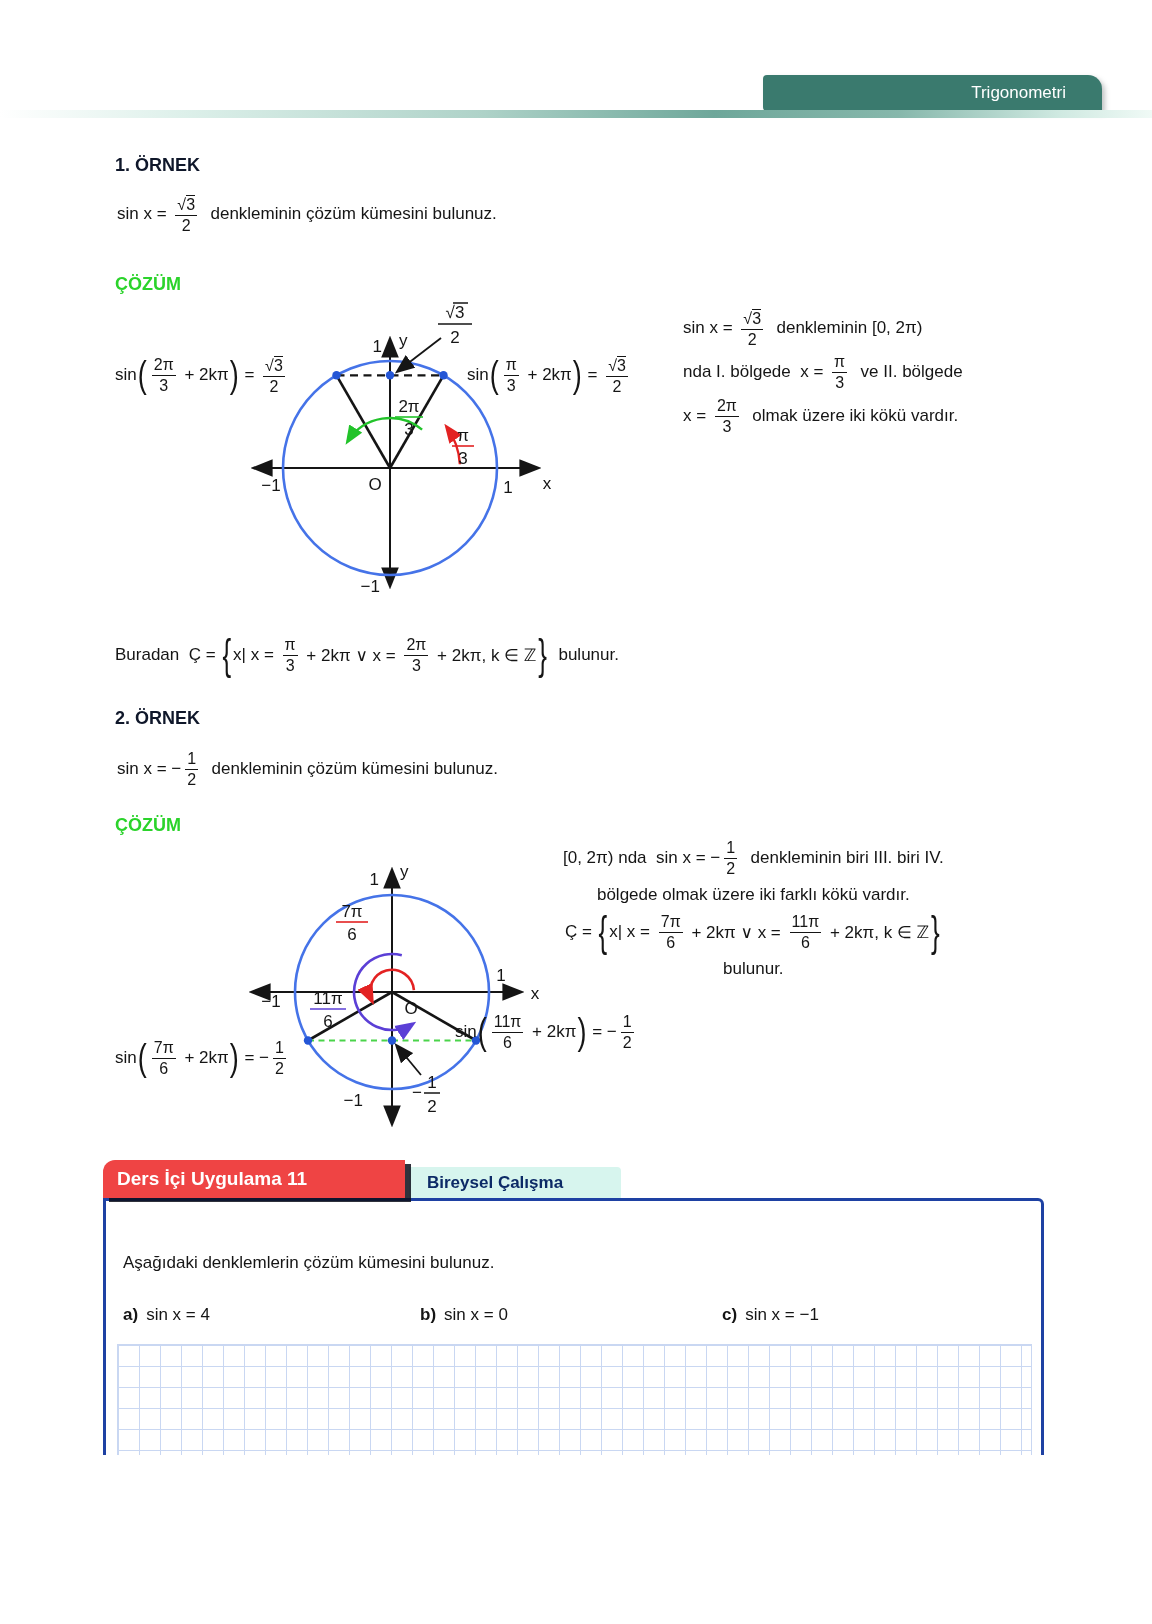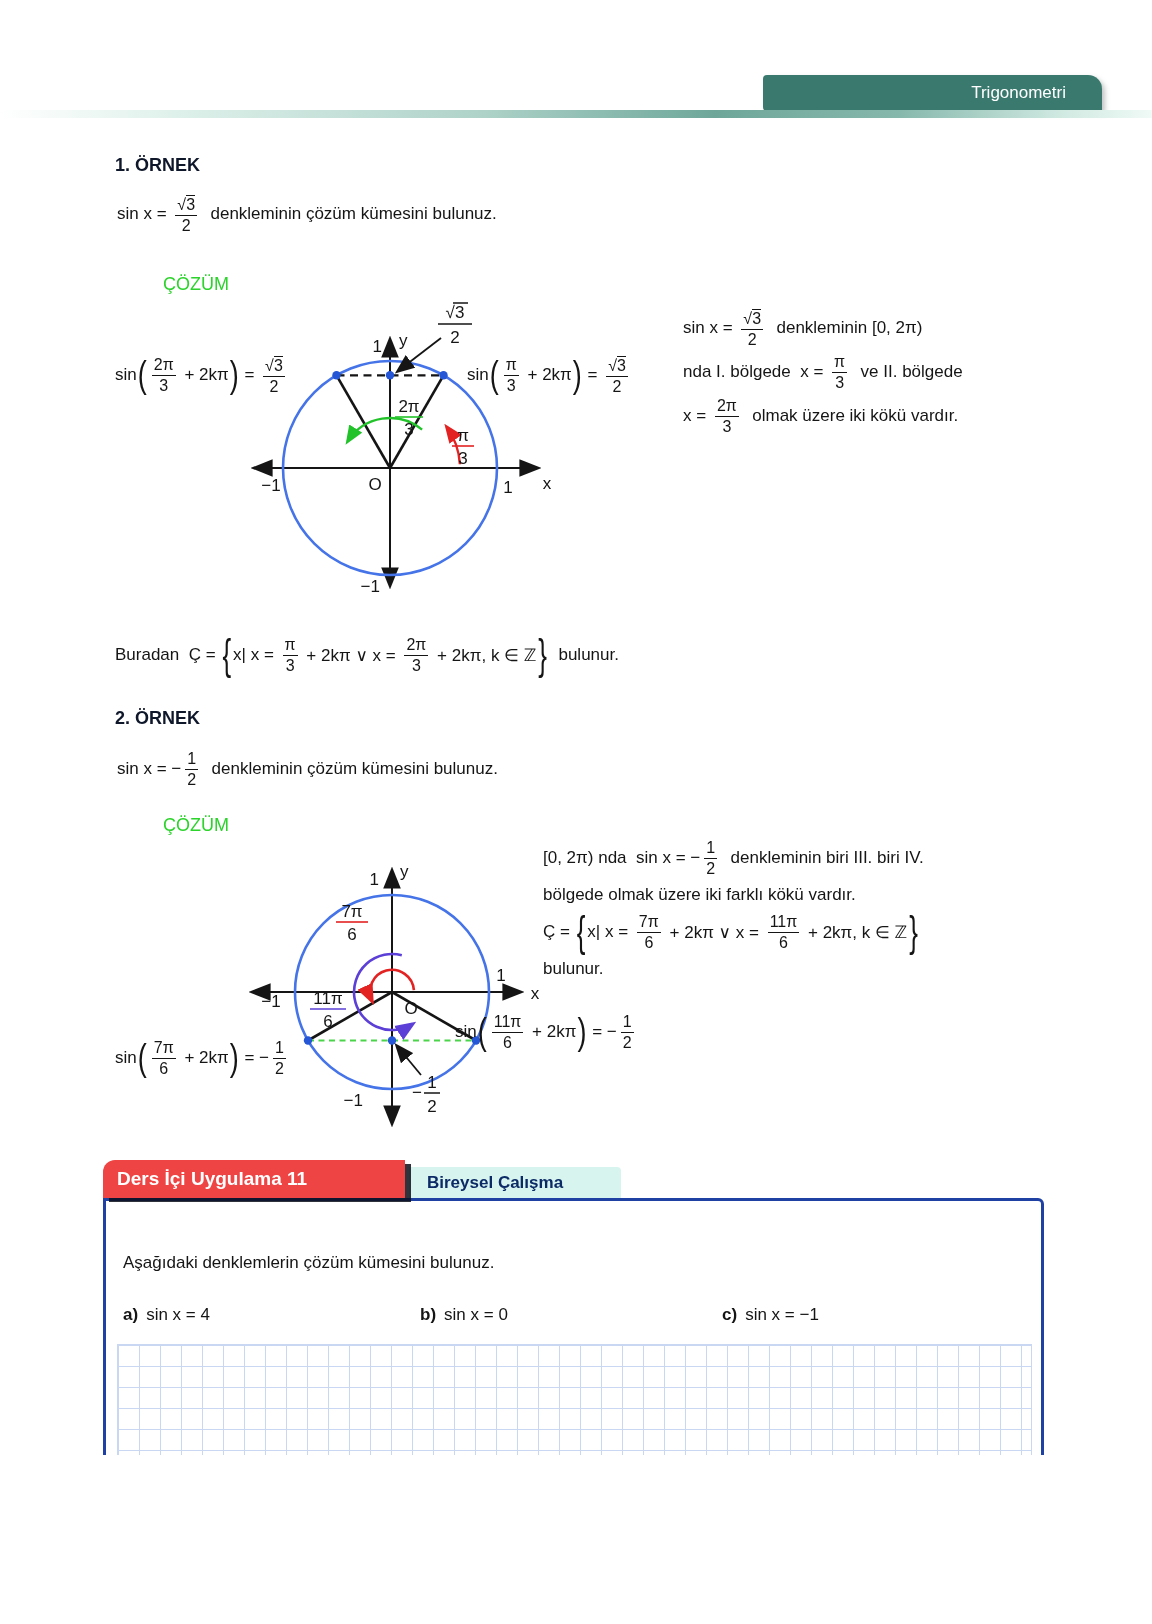--- a/index.html
+++ b/index.html
@@ -9,21 +9,21 @@
   
   .chapter-tab{position:absolute;left:763px;top:75px;width:339px;height:36px;background:#3a7a6e;
     border-radius:4px 14px 0 4px;box-shadow:3px 3px 5px rgba(80,90,88,.35);
     display:flex;align-items:center;justify-content:flex-end;padding-right:36px;box-sizing:border-box;}
   .chapter-tab span{color:#fff;font-size:17px;}
   .stripe{position:absolute;left:0;top:110px;width:1152px;height:8px;
     background:linear-gradient(90deg,#ffffff 0%,#ddf0ea 16%,#aed2c8 42%,#6ea79a 62%,#86b7ab 78%,#cfe9e1 92%,#f0faf6 100%);}
 
   
   .ex-title{position:absolute;font-size:18px;font-weight:bold;color:#0f172a;}
-  .sol-title{position:absolute;font-size:18px;font-weight:normal;color:#2bd32b;margin-left:48px;}
+  .sol-title{position:absolute;font-size:18px;font-weight:bold;color:#2bd32b;}
 
   
   .mline{position:absolute;display:flex;align-items:center;font-size:17px;white-space:nowrap;}
   .mt{white-space:pre;}
   .frac{display:inline-flex;flex-direction:column;align-items:center;line-height:1;margin:0 4px;font-size:16px;}
   .frac .num{border-bottom:1.5px solid currentColor;padding:0 2px 2px;display:inline-flex;align-items:flex-end;}
   .frac .den{padding-top:2px;}
   .rv{border-top:1.5px solid currentColor;padding-top:1px;}
   .mp{font-size:27px;font-weight:300;transform:scaleY(1.35);display:inline-block;margin:0 1px;}
   .mb{font-size:26px;font-weight:300;transform:scaleY(1.6);display:inline-block;margin:0 2px;}
@@ -258,21 +258,21 @@
 
     <text x="154" y="30" text-anchor="end">1</text>
     <text x="175" y="22">y</text>
     <text x="276" y="126" text-anchor="middle">1</text>
     <text x="310" y="144" text-anchor="middle">x</text>
     <text x="46" y="152" text-anchor="middle">−1</text>
     <text x="186" y="159" text-anchor="middle">O</text>
     <text x="138" y="251" text-anchor="end">−1</text>
   </svg>
 
-  <div class="note-block" style="left:543px;top:836px;">
+  <div class="note-block" style="left:563px;top:836px;align-items:center;">
     <div class="mline rowf">
         <span class="mt">[0, 2π) nda  sin x = −</span>
         <span class="frac">
           <span class="num">1</span>
           <span class="den">2</span>
         </span>
         <span class="mt">  denkleminin biri III. biri IV.</span>
       </div>
     <div class="mline rowt">
         <span class="mt">bölgede olmak üzere iki farklı kökü vardır.</span>

